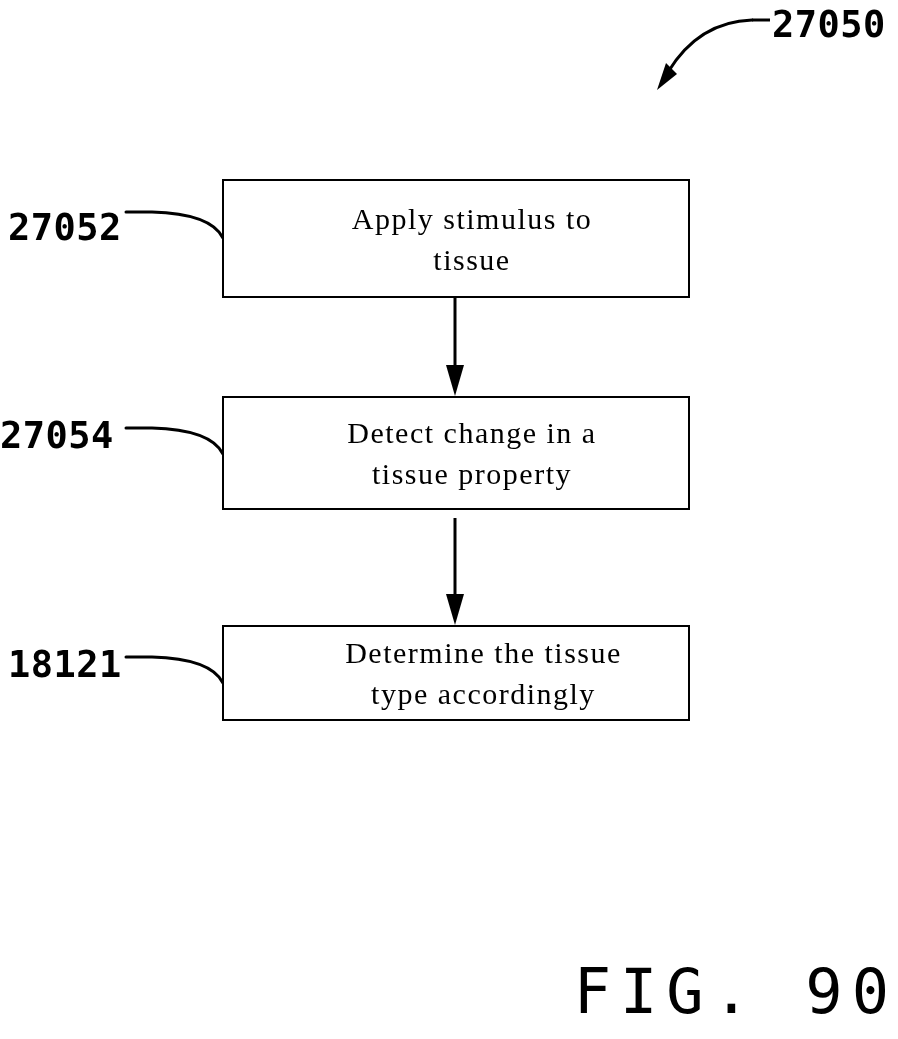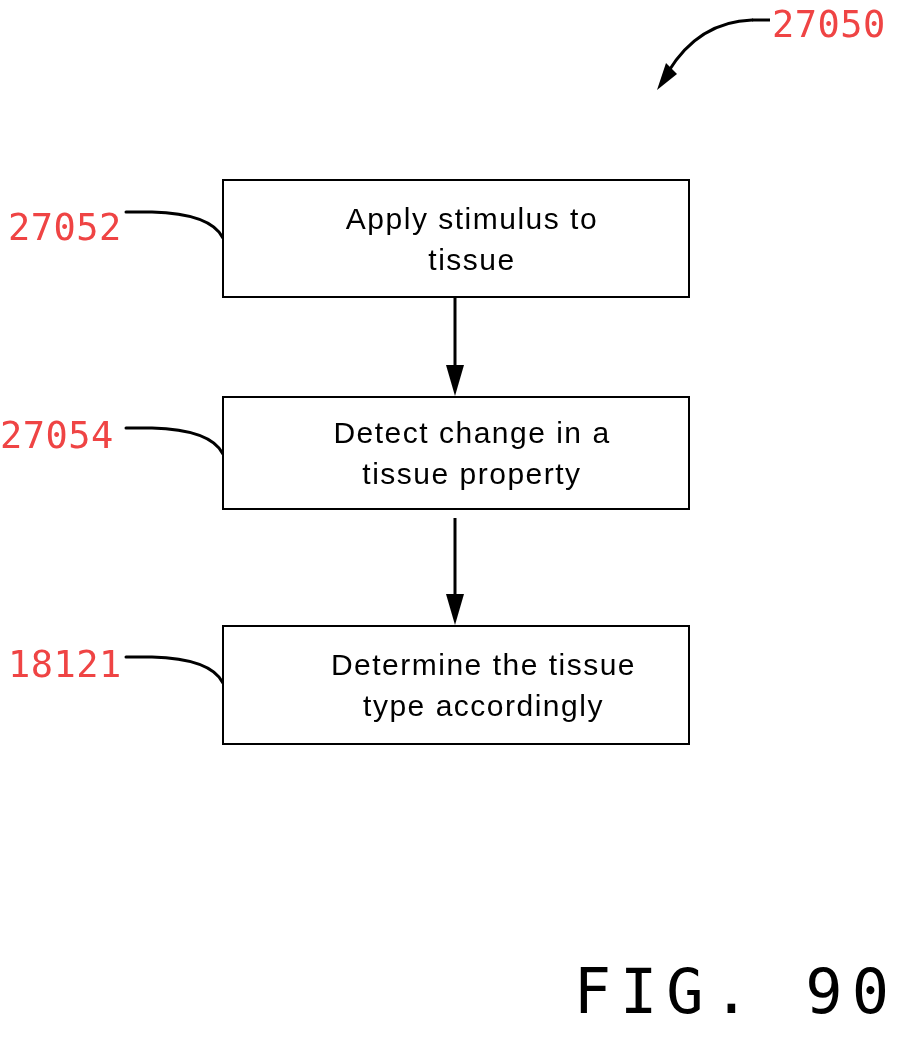--- a/index.html
+++ b/index.html
@@ -29,39 +29,39 @@
     background: #ffffff;
     display: flex;
     align-items: center;
     justify-content: center;
   }
   .flow-box-label {
     display: block;
     width: 100%;
     text-align: center;
     color: #000000;
-    font-family: Liberation Sans, sans-serif;
+    font-family: Liberation Serif, serif;
     font-size: 30px;
     font-weight: 400;
     letter-spacing: 1.5px;
     line-height: 41px;
     white-space: pre-line;
     margin-left: 32px;
   }
   #box-apply-stimulus  { top: 179px; height: 119px; }
   #box-detect-change   { top: 396px; height: 114px; }
-  #box-determine-type  { top: 625px; height: 120px; padding-left: 23px; }
+  #box-determine-type  { top: 625px; height: 96px; padding-left: 23px; }
 
   
   .ref-number {
     position: absolute;
-    color: #ef4444;
+    color: #000000;
     font-family: "DejaVu Sans Mono", monospace;
     font-size: 37px;
-    font-weight: 400;
+    font-weight: 700;
     letter-spacing: 0.5px;
     white-space: nowrap;
   }
   #ref-27052 { left: 8px;   top: 206px; }
   #ref-27054 { left: 0;   top: 414px; }
   #ref-27056 { left: 8px;   top: 643px; }
   #ref-27050 { left: 772px; top: 3px;   }
 
   
   #line-art {

